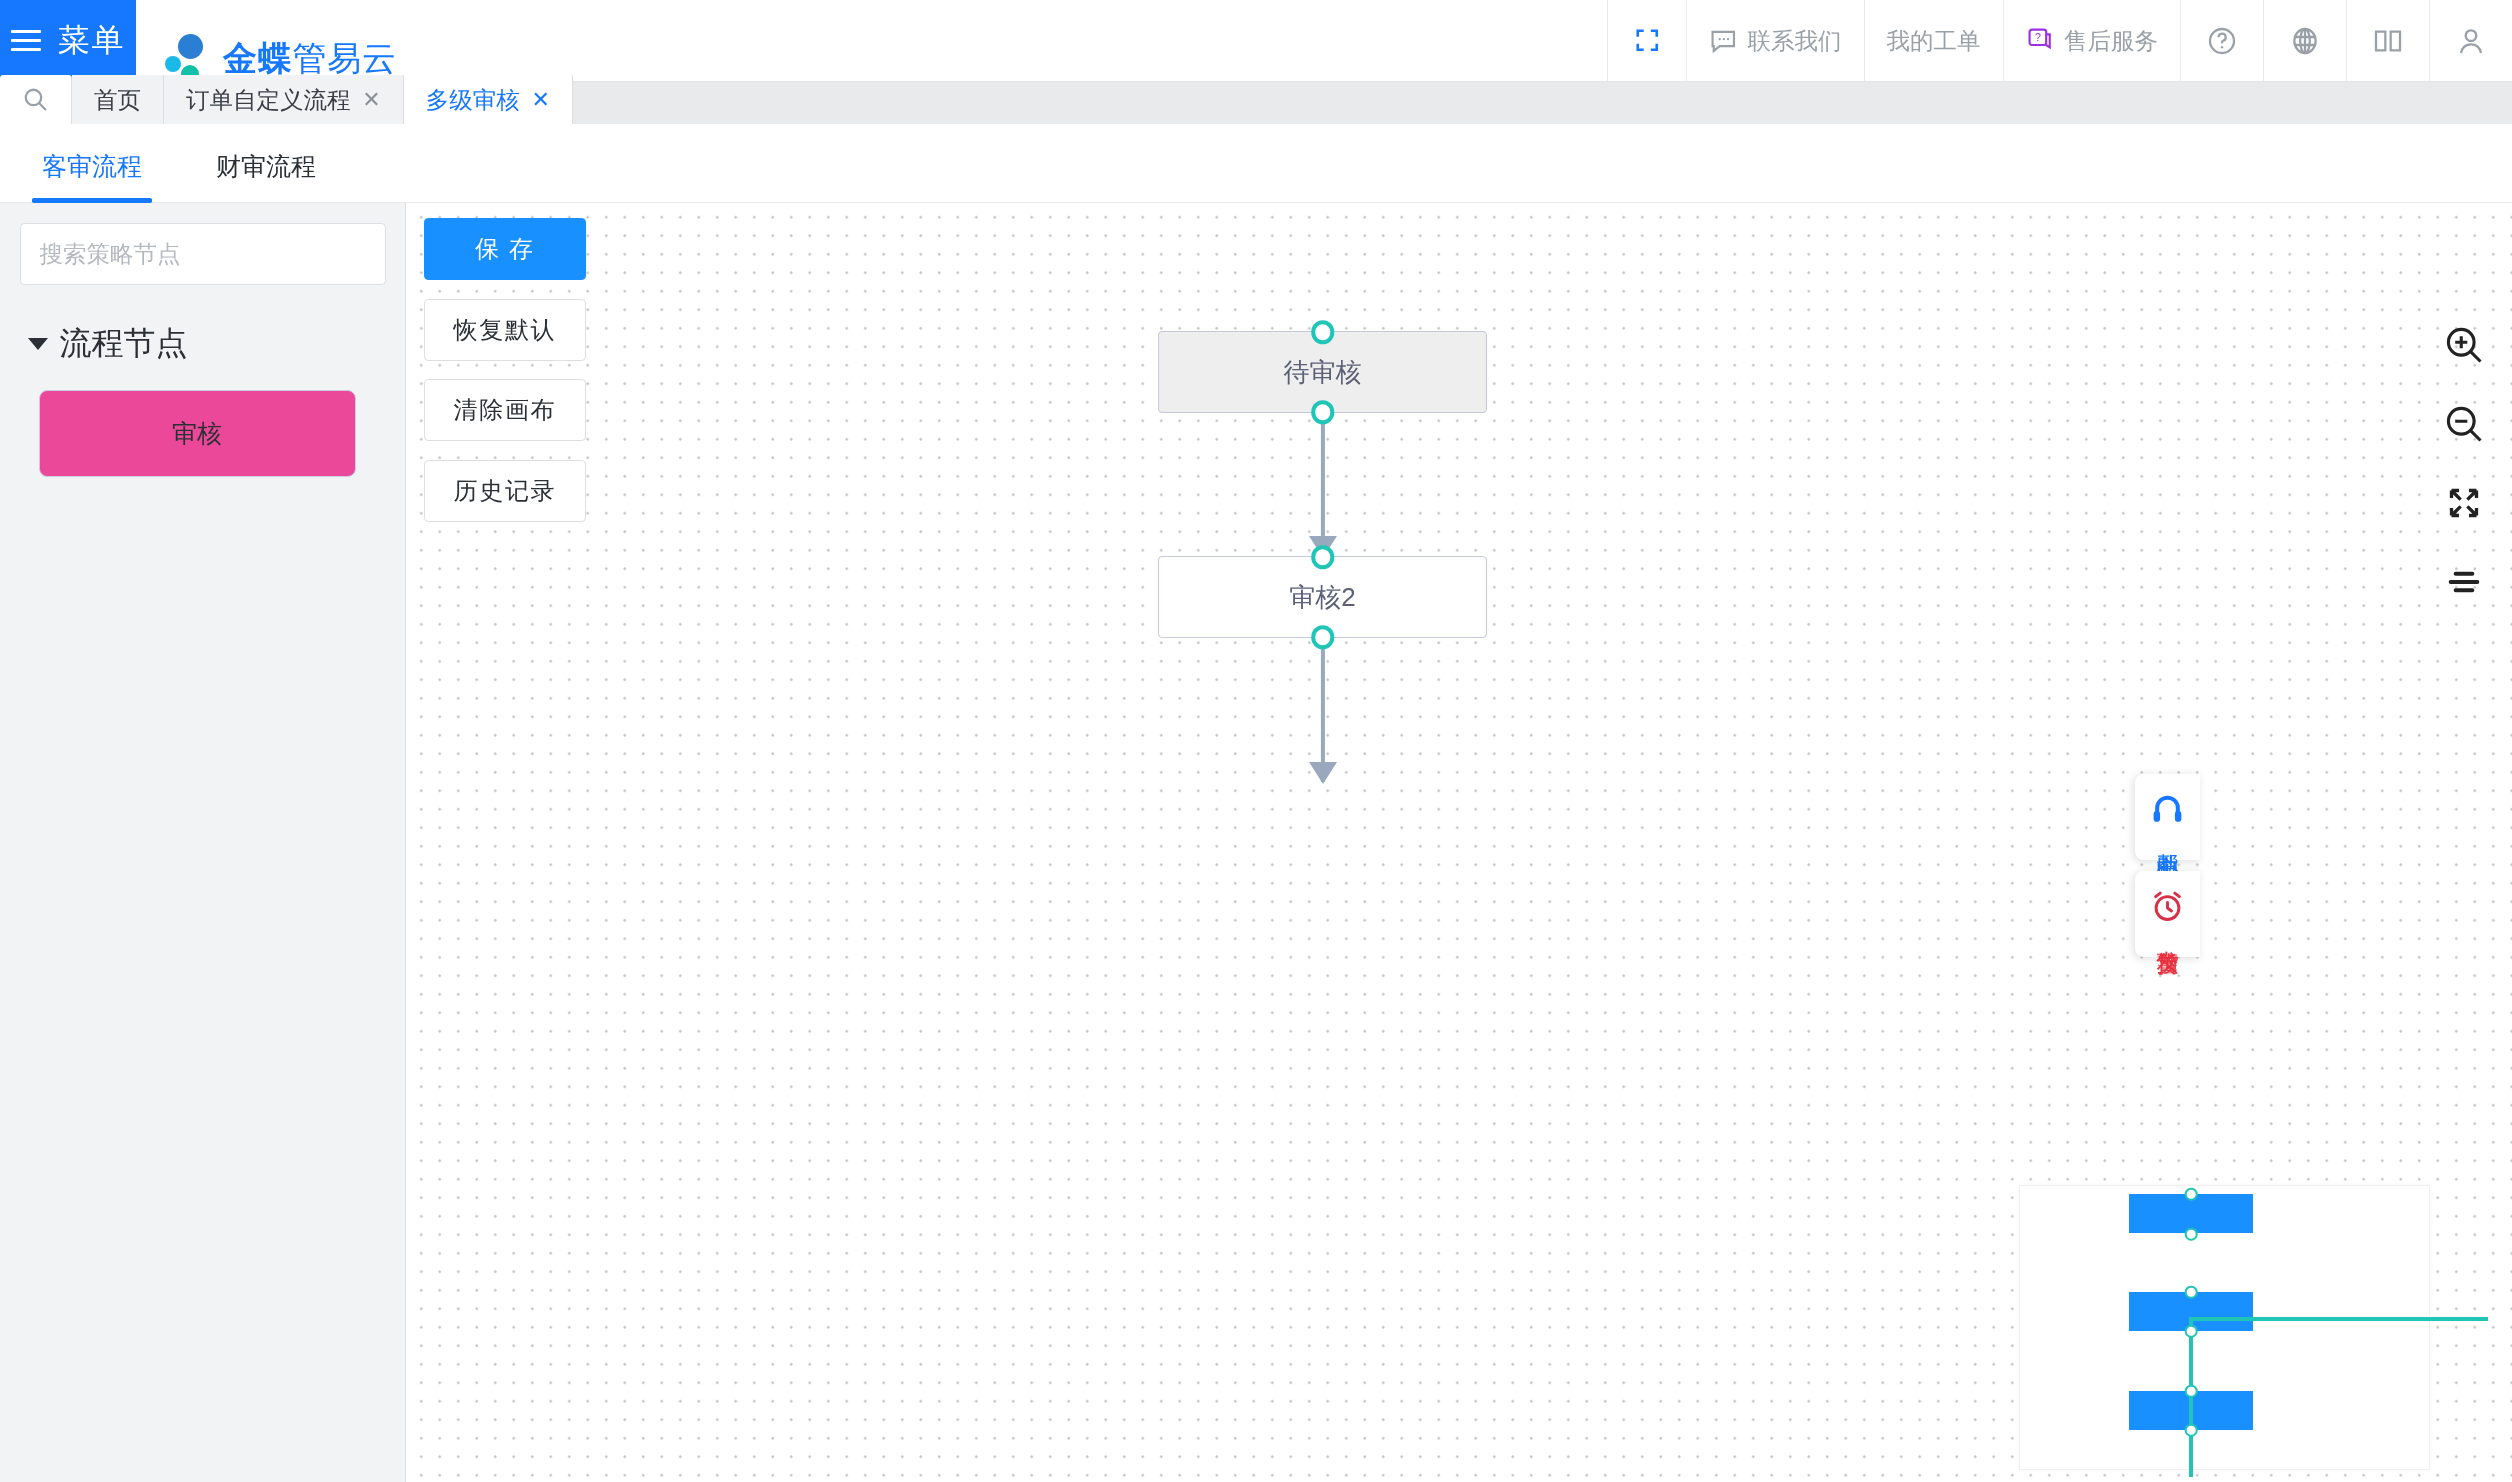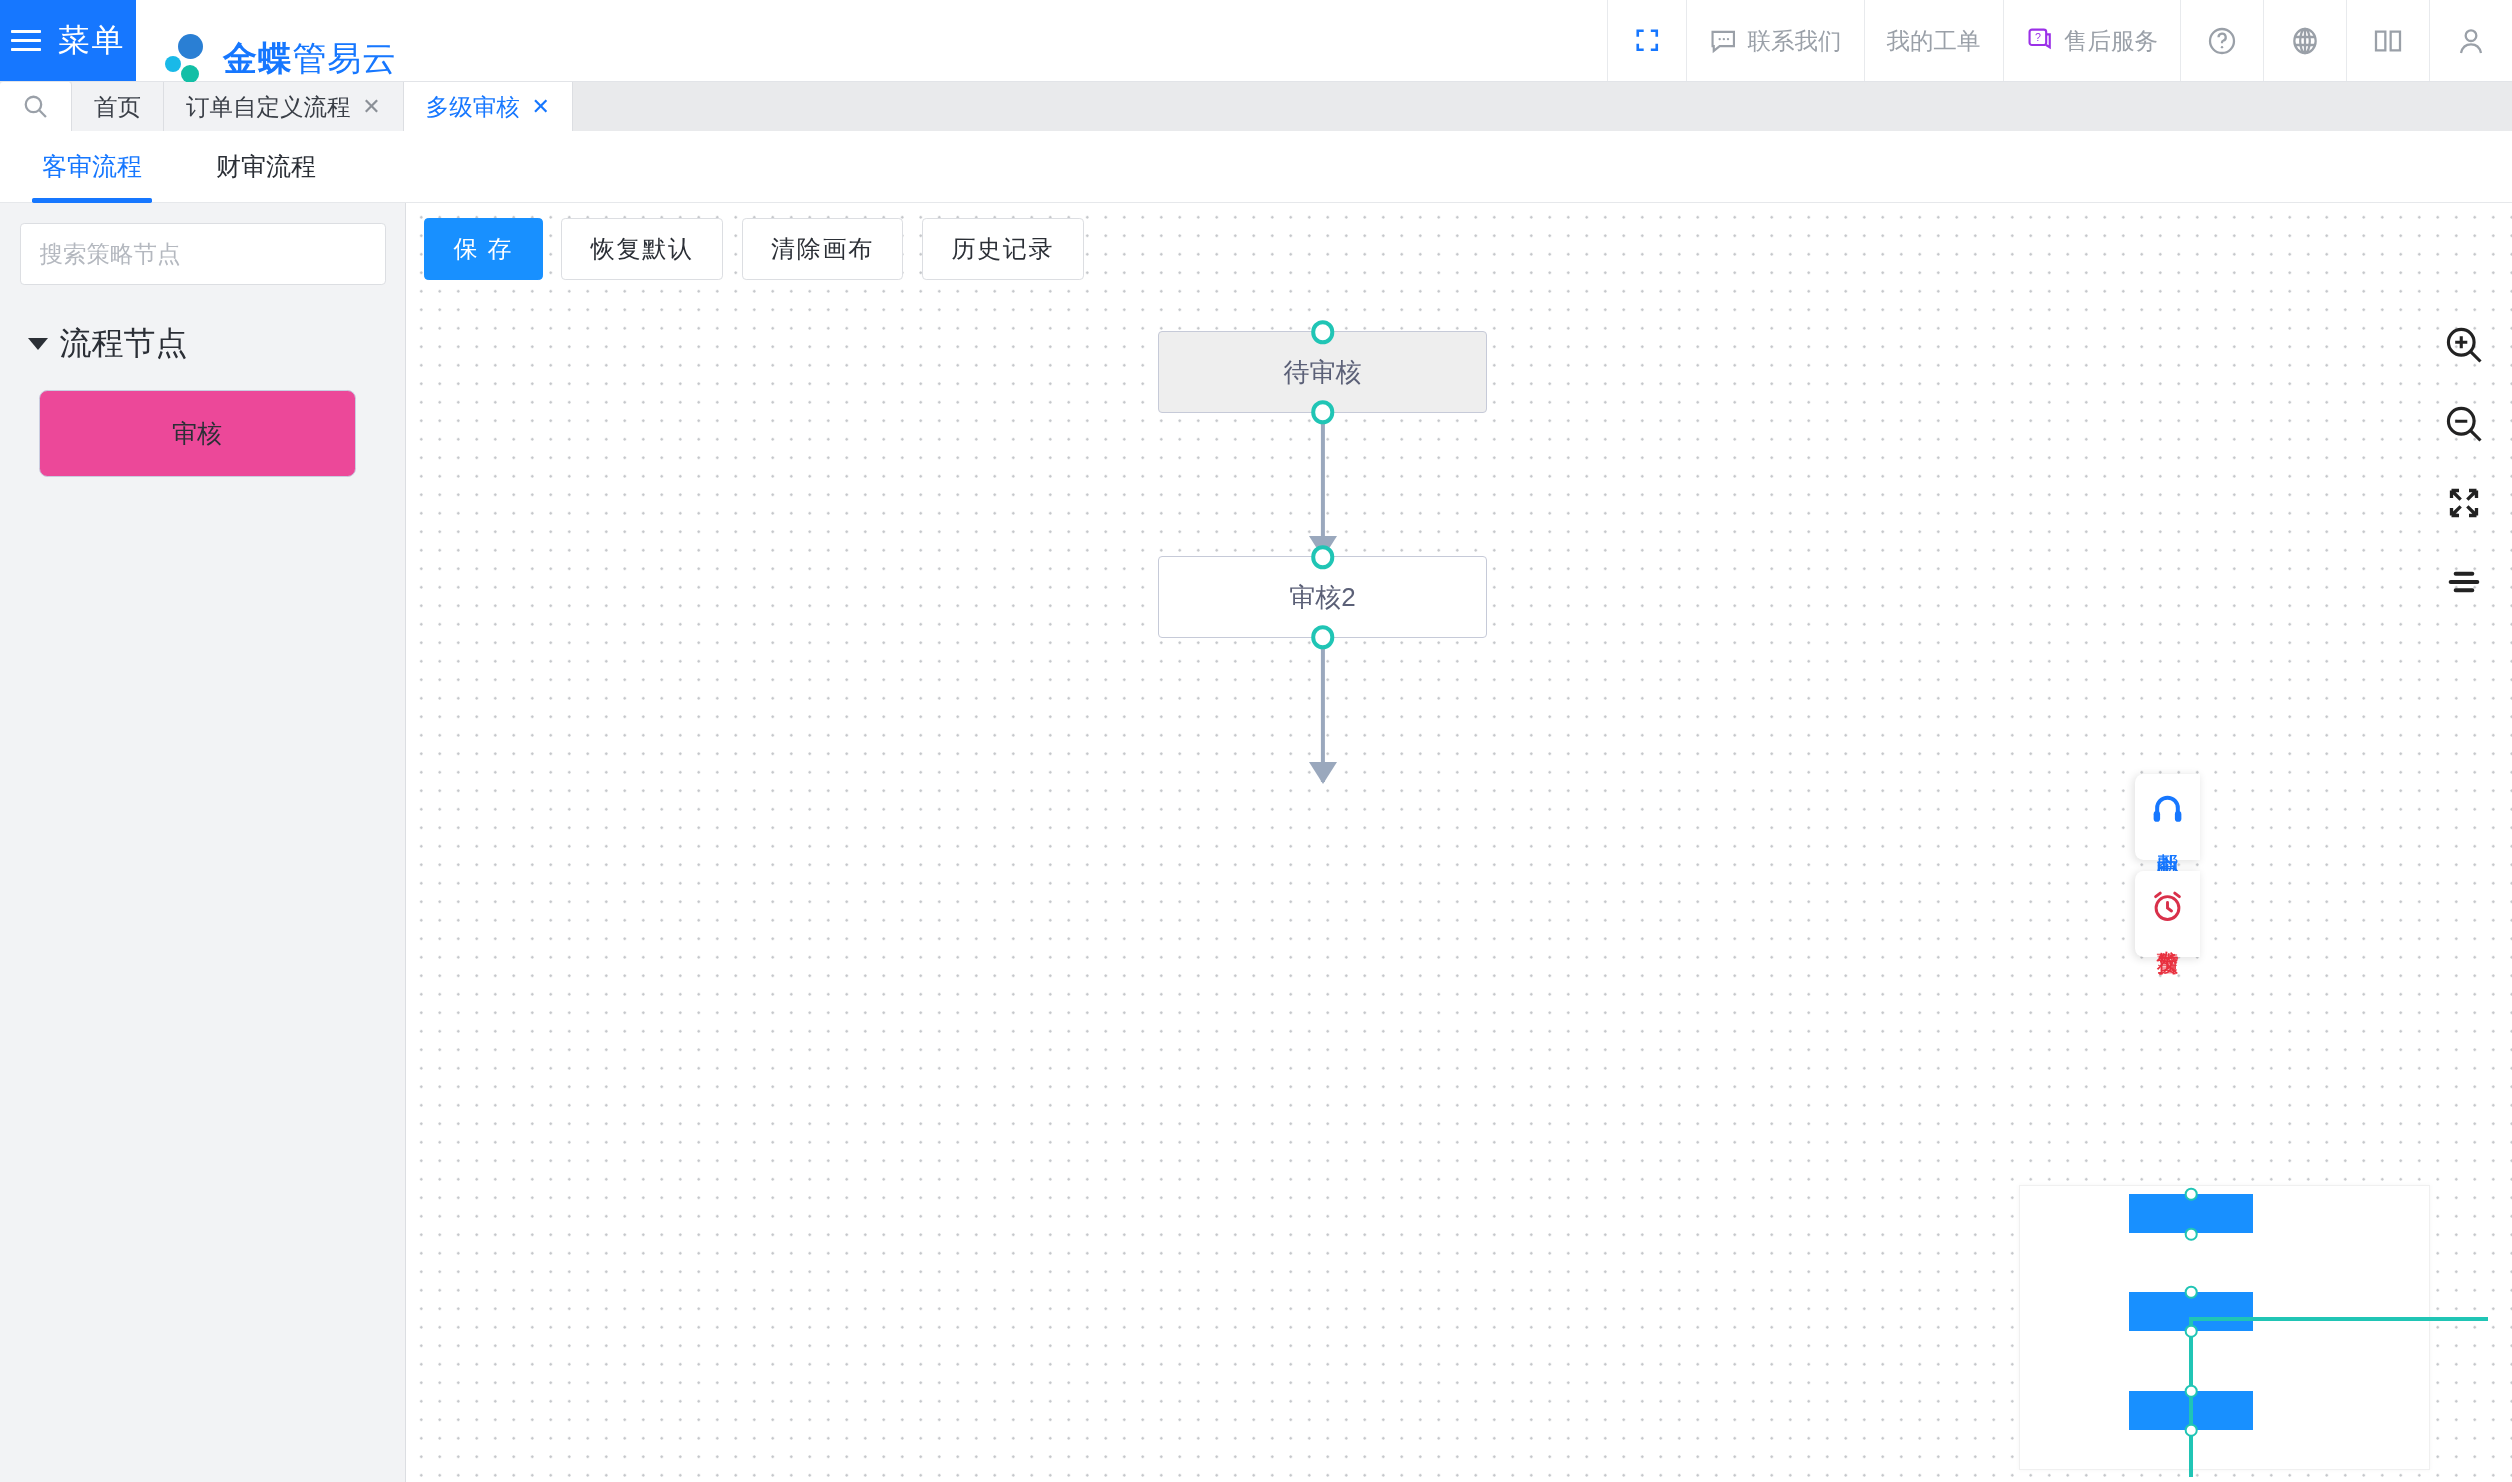--- a/index.html
+++ b/index.html
@@ -37,21 +37,21 @@
   .hdr-item {
     display: flex; align-items: center; justify-content: center; gap: 10px;
     padding: 0 22px; color: #9aa0a8; font-size: 23.5px;
     border-left: 0.8px solid #e8eaed; cursor: pointer; white-space: nowrap;
   }
   .hdr-icon-only { padding: 0 25px; }
   .hdr-item svg { display: block; }
 
   
   .tabbar {
-    position: absolute; top: 82px; left: 0; width: 2512px; height: 49px;
+    position: absolute; top: 82px; left: 0; width: 2512px; height: 42px;
     background: #e9eaec; display: flex; align-items: flex-end;
   }
   .tab-search {
     width: 72px; height: 49px; background: #fff; border-right: 0.8px solid #dcdee2;
     display: flex; align-items: center; justify-content: center; cursor: pointer;
     border-radius: 3.4px 3.4px 0 0;
   }
   .tab {
     height: 49px; padding: 0 22px; display: flex; align-items: center; gap: 11.8px;
     font-size: 23.5px; color: #3a3f47; background: #f1f2f4;
@@ -108,21 +108,21 @@
 
   
   .canvas {
     position: absolute; left: 407px; top: 0; width: 2105px; height: 1280px;
     background-color: #ffffff;
     background-image: radial-gradient(#c2c4c8 1.3px, transparent 1.4px);
     background-size: 18.5px 18.5px; background-position: 5px 5px;
     overflow: hidden;
   }
   .toolbar {
-    position: absolute; left: 17px; top: 15px; display: flex; gap: 18.5px; z-index: 5;
+    position: absolute; left: 17px; top: 15px; display: flex; gap: 18.5px; z-index: 5; flex-direction: column;
   }
   .tb-btn {
     height: 62px; padding: 0 28.5px; border-radius: 4.2px; border: 0.8px solid #dcdee2;
     background: #fff; color: #2b2f36; font-size: 24px; font-family: inherit;
     display: flex; align-items: center; justify-content: center; cursor: pointer;
     letter-spacing: 1.7px;
   }
   .tb-btn.primary { background: #1890ff; border-color: #1890ff; color: #fff; }
 
   

